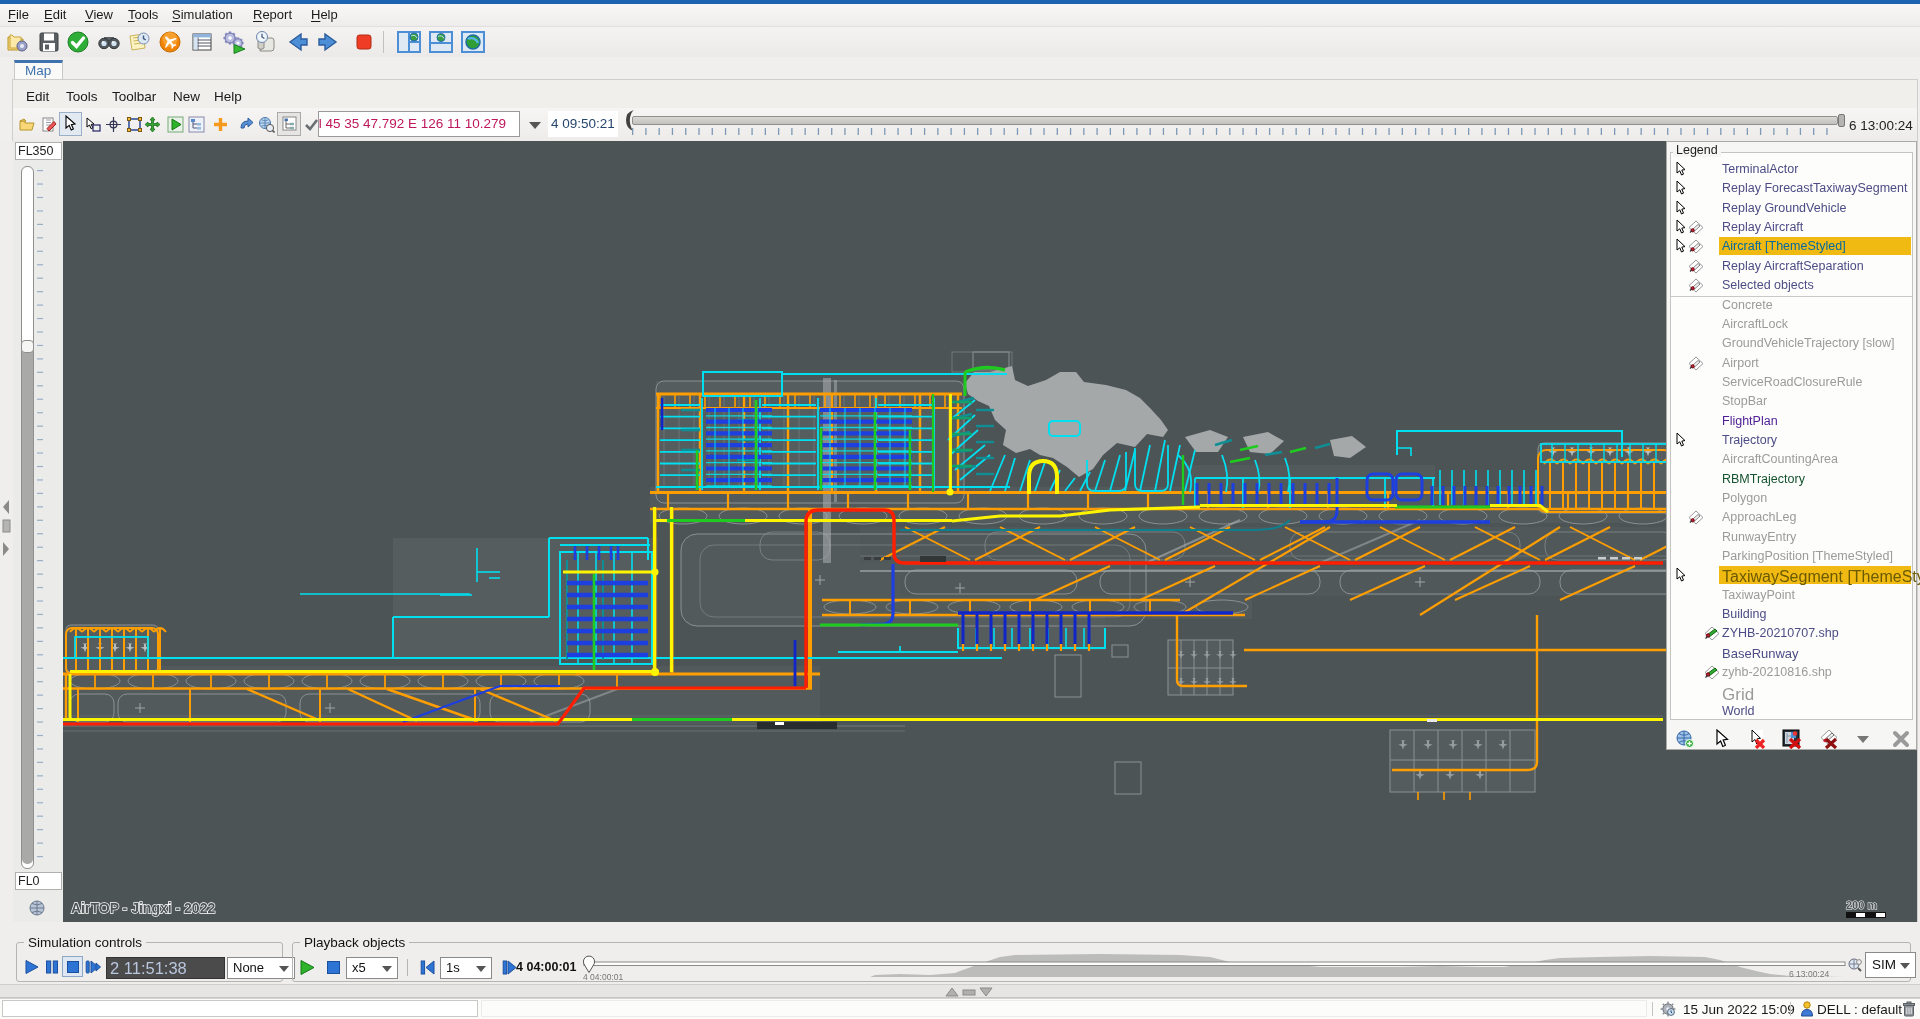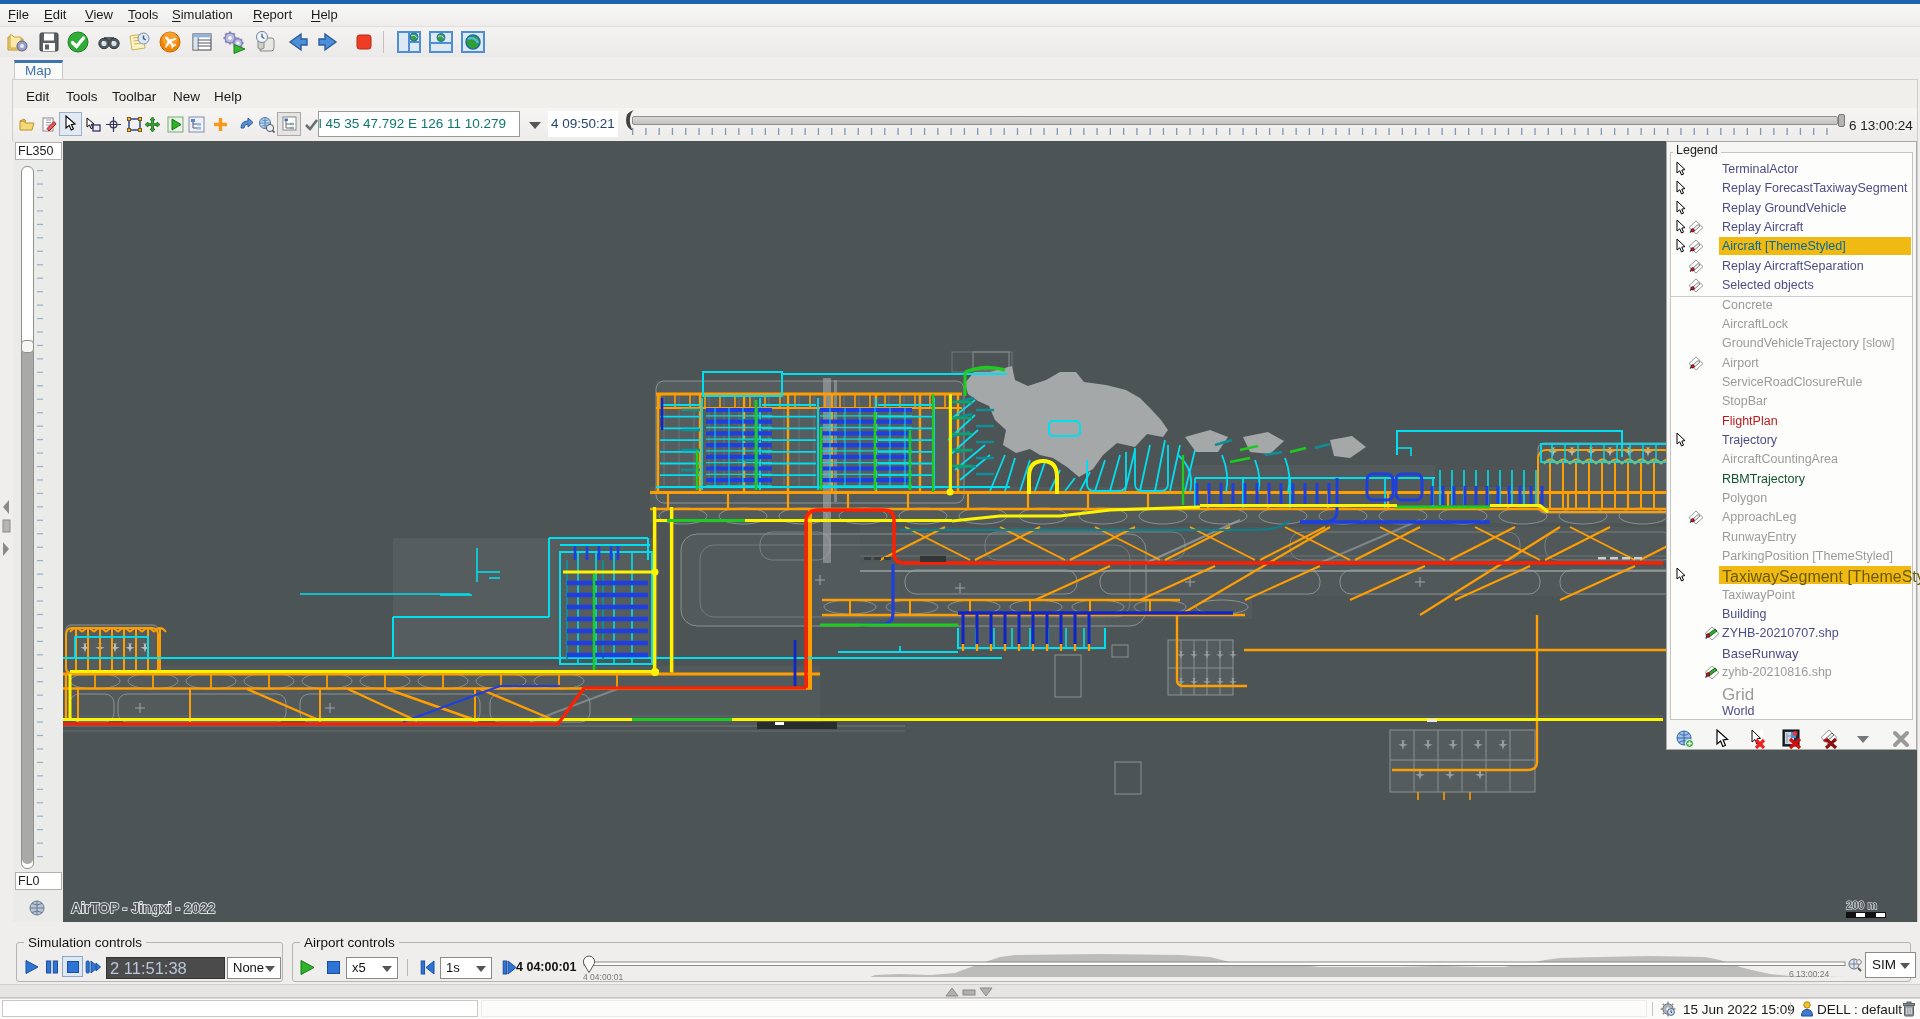--- a/index.html
+++ b/index.html
@@ -193,21 +193,21 @@
     </svg></div>
 <div style="position:absolute;left:258px;top:116px;"><svg width="17" height="17" viewBox="0 0 17 17">
       <circle cx="7" cy="7" r="5.5" fill="#bcd6ee" stroke="#4a7ab0"></circle>
       <path d="M2,7 h10 M7,1.5 v11 M3.5,3.8 a7,7 0 0 0 7,0 M3.5,10.2 a7,7 0 0 1 7,0" stroke="#4a7ab0" fill="none" stroke-width="0.8"></path>
       <circle cx="12" cy="12" r="3.6" fill="#e8eef5" stroke="#555"></circle>
       <path d="M14.5,14.5 L16.5,16.5" stroke="#555" stroke-width="1.6"></path>
     </svg></div>
 <div style="position:absolute;left:303px;top:116px;"><svg width="17" height="17" viewBox="0 0 17 17">
       <path d="M3,9 L7,13 L14,4" stroke="#6a6f74" stroke-width="2.6" fill="none"></path>
     </svg></div>
-<div class="fld" style="left:318px;top:111px;width:202px;height:26px;font-size:13.5px;color:#0f766e;line-height:24px;overflow:hidden;white-space:nowrap"><span style="margin-left:-3px"> l 45 35 47.792 E 126 11 10.279</span></div>
+<div class="fld" style="left:318px;top:111px;width:202px;height:26px;font-size:13.5px;color:#be185d;line-height:24px;overflow:hidden;white-space:nowrap"><span style="margin-left:-3px"> l 45 35 47.792 E 126 11 10.279</span></div>
 <div class="abs" style="left:529px;top:122px;width:0;height:0;border-left:6px solid transparent;border-right:6px solid transparent;border-top:7px solid #555"></div>
 <div class="fld" style="left:548px;top:111px;width:70px;height:26px;border:none;background:#fff;font-size:13.5px;color:#26466e;line-height:25px;text-align:left;padding-left:3px">4 09:50:21</div>
 <div class="abs" style="left:632px;top:116px;width:1206px;height:9px;background:linear-gradient(#d9d8d5,#c2c1be);border:1px solid #8f8f8d;border-radius:2px"></div>
 <svg class="abs" width="22" height="26" viewBox="0 0 22 26" style="left:620px;top:108px">
     <path d="M14,2 Q6,4 6,12 Q6,20 13,23 Q9,16 10,10 Q11,4 14,2 Z" fill="#222" opacity="0.85"></path>
   </svg>
 <div class="abs" style="left:1838px;top:114px;width:7px;height:13px;background:#b5b4b1;border:1px solid #777;border-radius:2px"></div>
 <svg class="abs" width="1860" height="8" style="left:0;top:128px">
     <rect x="632.0" y="0" width="1.3" height="7" fill="#7d99b5"></rect>
     <rect x="645.27" y="0" width="1.3" height="7" fill="#7d99b5"></rect>
@@ -1099,21 +1099,21 @@
 <div class="abs" style="left:1722px;top:336.1px;font-size:12.5px;color:#9b9b9b;white-space:nowrap">GroundVehicleTrajectory [slow]</div>
 <div style="position:absolute;left:1687px;top:355.5px;"><svg width="18" height="15" viewBox="0 0 18 15">
       <path d="M9,1 L16,7.5 L9,14 L2,7.5 Z" fill="#fff" stroke="#999"></path>
       <path d="M5,10 L11,4.5 L13,6 L7,11.5 Z" fill="#f4f4f4" stroke="#666" stroke-width="0.8"></path>
       <circle cx="5.6" cy="10.3" r="1.6" fill="#c23" stroke="#701"></circle>
       <path d="M3,12.5 L5,10.5" stroke="#333" stroke-width="1.2"></path>
     </svg></div>
 <div class="abs" style="left:1722px;top:355.5px;font-size:12.5px;color:#9b9b9b;white-space:nowrap">Airport</div>
 <div class="abs" style="left:1722px;top:374.9px;font-size:12.5px;color:#9b9b9b;white-space:nowrap">ServiceRoadClosureRule</div>
 <div class="abs" style="left:1722px;top:394.2px;font-size:12.5px;color:#9b9b9b;white-space:nowrap">StopBar</div>
-<div class="abs" style="left:1722px;top:413.6px;font-size:12.5px;color:#b91c1c;white-space:nowrap">FlightPlan</div>
+<div class="abs" style="left:1722px;top:413.6px;font-size:12.5px;color:#4c1d95;white-space:nowrap">FlightPlan</div>
 <div style="position:absolute;left:1674px;top:431.90000000000003px;"><svg width="14" height="16" viewBox="0 0 14 16">
       <path d="M3,1 L3,12 L5.8,9.8 L7.5,14 L9.5,13.1 L7.8,9.1 L11,8.6 Z" fill="#fff" stroke="#000"></path>
     </svg></div>
 <div class="abs" style="left:1722px;top:432.9px;font-size:12.5px;color:#4c4c86;white-space:nowrap">Trajectory</div>
 <div class="abs" style="left:1722px;top:452.2px;font-size:12.5px;color:#9b9b9b;white-space:nowrap">AircraftCountingArea</div>
 <div class="abs" style="left:1722px;top:471.6px;font-size:12.5px;color:#14532d;white-space:nowrap">RBMTrajectory</div>
 <div class="abs" style="left:1722px;top:491.0px;font-size:12.5px;color:#9b9b9b;white-space:nowrap">Polygon</div>
 <div style="position:absolute;left:1687px;top:510.3px;"><svg width="18" height="15" viewBox="0 0 18 15">
       <path d="M9,1 L16,7.5 L9,14 L2,7.5 Z" fill="#fff" stroke="#999"></path>
       <path d="M5,10 L11,4.5 L13,6 L7,11.5 Z" fill="#f4f4f4" stroke="#666" stroke-width="0.8"></path>
@@ -1194,26 +1194,26 @@
 <div style="position:absolute;left:65px;top:959px;"><svg width="16" height="16" viewBox="0 0 16 16">
       <rect x="2.5" y="2.5" width="11" height="11" fill="#2e74d4" stroke="#1b4f9e"></rect>
     </svg></div>
 <div style="position:absolute;left:85px;top:959px;"><svg width="16" height="16" viewBox="0 0 16 16">
       <rect x="1.2" y="2" width="3" height="12" rx="1" fill="#2e74d4" stroke="#1b4f9e"></rect>
       <path d="M6,2 L13,8 L6,14 Z" fill="#2e74d4" stroke="#1b4f9e"></path>
       <path d="M11,4 L15.5,8 L11,12 Z" fill="#2e74d4" stroke="#1b4f9e"></path>
     </svg></div>
 <div class="abs" style="left:106px;top:957px;width:119px;height:22px;background:#4b4b4b;border:1px solid #333"></div>
 <div class="abs" style="left:110px;top:959px;font-size:16.5px;color:#bac6de">2 11:51:38</div>
-<div class="combo" style="left:227px;top:957px;width:54px;height:22px">
+<div class="combo" style="left:227px;top:957px;width:68px;height:22px">
     <span style="position:absolute;left:5px;top:2px">None</span>
     <span class="tri"></span>
   </div>
 <div class="gbox" style="left:292px;top:942px;width:1619px;height:40px"></div>
-<div class="gtitle" style="left:300px;top:935px">Airport controls</div>
+<div class="gtitle" style="left:300px;top:935px">Playback objects</div>
 <div style="position:absolute;left:299px;top:959px;"><svg width="17" height="17" viewBox="0 0 17 17">
       <path d="M2,1.5 L15,8.5 L2,15.5 Z" fill="#2fb32a" stroke="#13791a"></path>
     </svg></div>
 <div style="position:absolute;left:325px;top:959px;"><svg width="17" height="17" viewBox="0 0 17 17">
       <rect x="2.5" y="2.5" width="12" height="12" fill="#2e74d4" stroke="#1b4f9e"></rect>
     </svg></div>
 <div class="combo" style="left:346px;top:957px;width:52px;height:22px">
     <span style="position:absolute;left:5px;top:2px">x5</span>
     <span class="tri"></span>
   </div>

